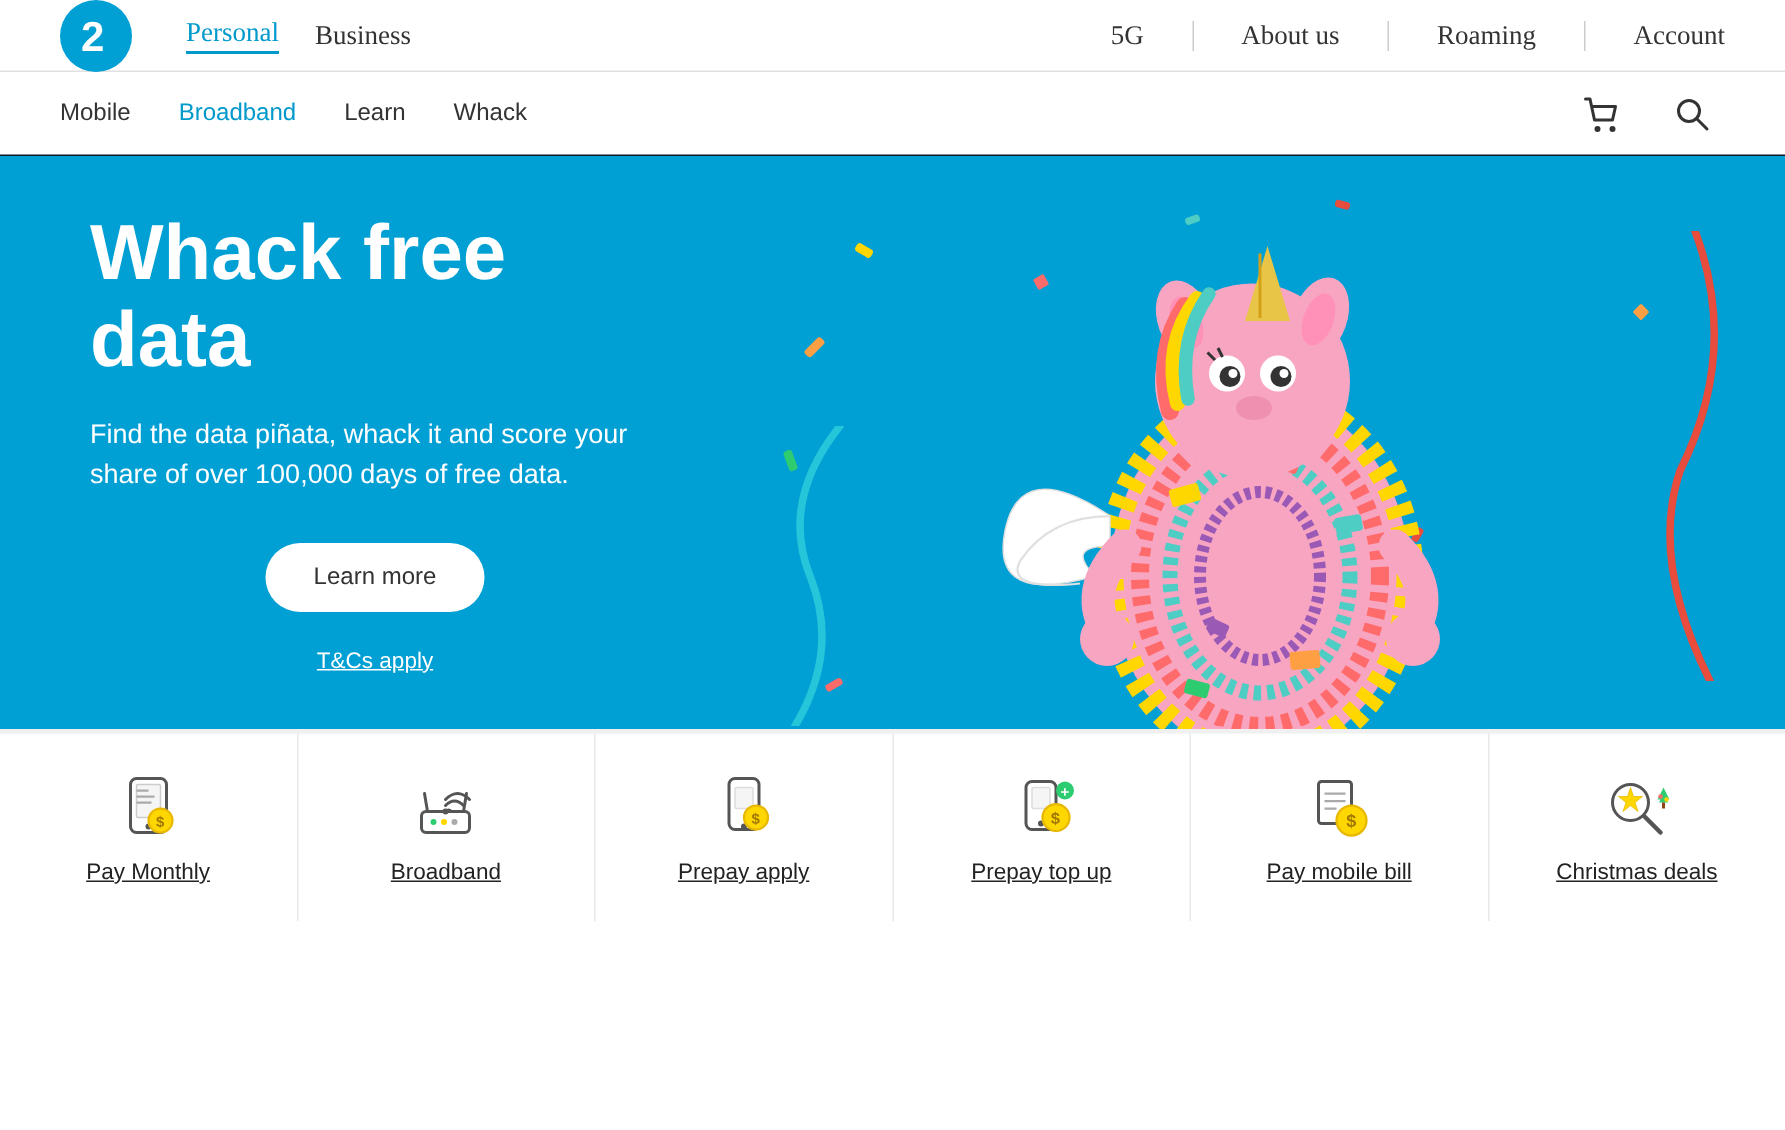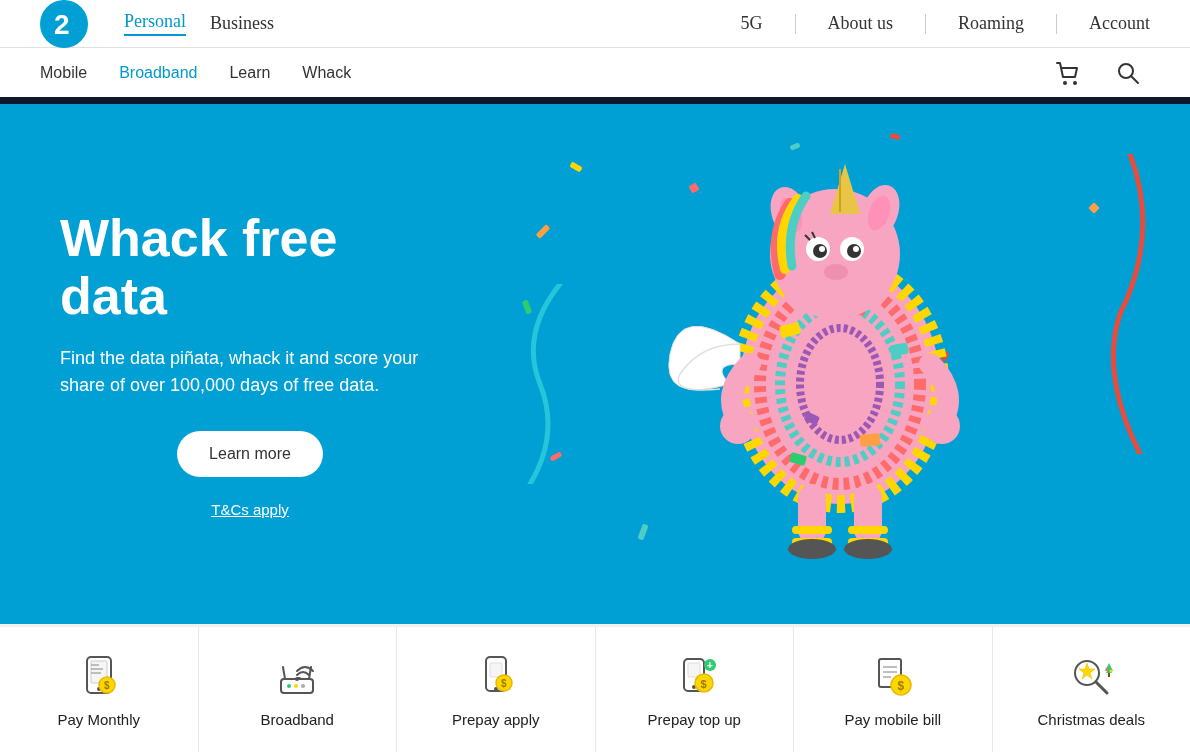--- a/index.html
+++ b/index.html
@@ -31,21 +31,21 @@
     .top-nav-divider { height: 20px; width: 1px; background: #ccc; }
 
     
     .main-nav {
       background: #fff;
       padding: 0 40px;
       display: flex;
       align-items: center;
       justify-content: space-between;
       height: 56px;
-      border-bottom: 7px solid #0f172a;
+      border-bottom: 1px solid #0f172a;
     }
     .main-nav-left { display: flex; align-items: center; gap: 32px; }
     .main-nav a {
       text-decoration: none;
       font-size: 16px;
       font-weight: 500;
       color: #333;
     }
     .main-nav a.active { color: #0099cc; }
     .main-nav-icons { display: flex; align-items: center; gap: 16px; }
@@ -56,21 +56,21 @@
     }
     .logo-wrapper {
       display: flex;
       align-items: center;
     }
 
     
     .hero {
       background: #009fd4;
       position: relative;
-      height: 520px;
+      height: 382px;
       overflow: hidden;
       display: flex;
       align-items: center;
     }
     .hero-content {
       padding: 60px 60px;
       z-index: 2;
       max-width: 500px;
     }
     .hero-title {
@@ -145,20 +145,21 @@
       margin-bottom: 12px;
       display: flex;
       align-items: center;
       justify-content: center;
     }
     .quick-link-label {
       font-size: 15px;
       font-weight: 500;
       color: #222;
       text-align: left;
+      text-decoration: underline;
     }
 
     
     svg { display: block; }
   </style>
 </head>
 <body>
 
 <nav class="top-nav">
   <div class="top-nav-left">

